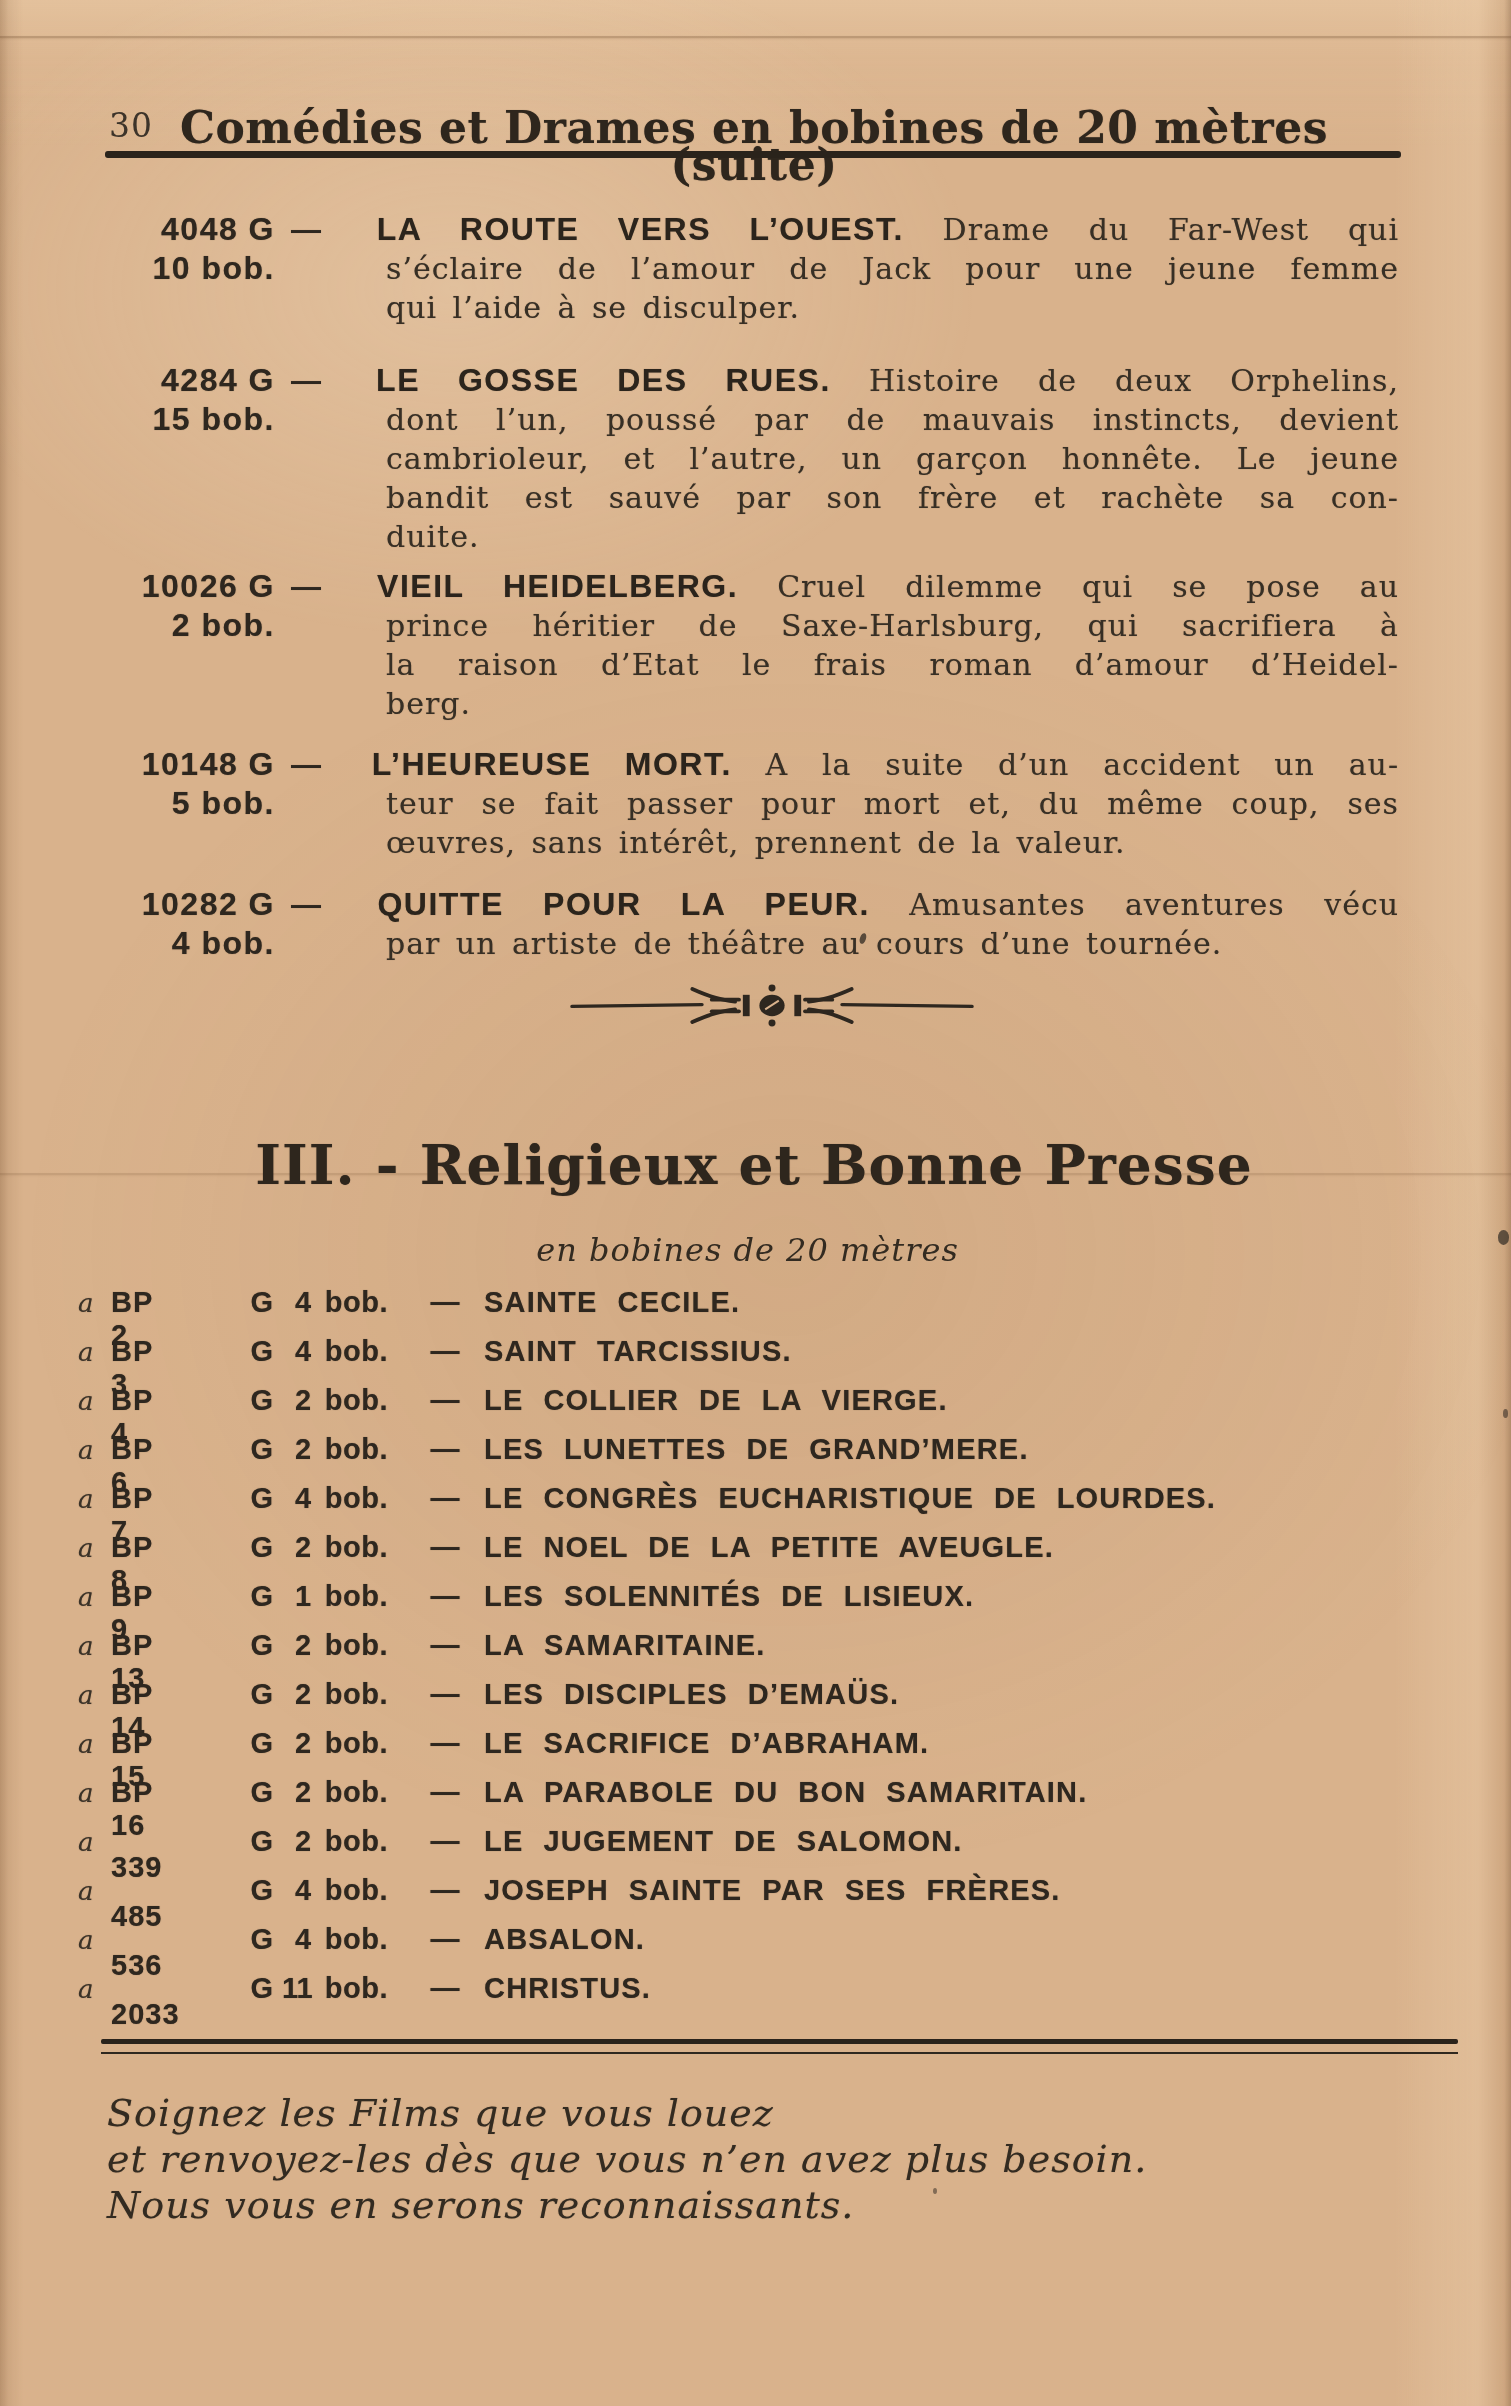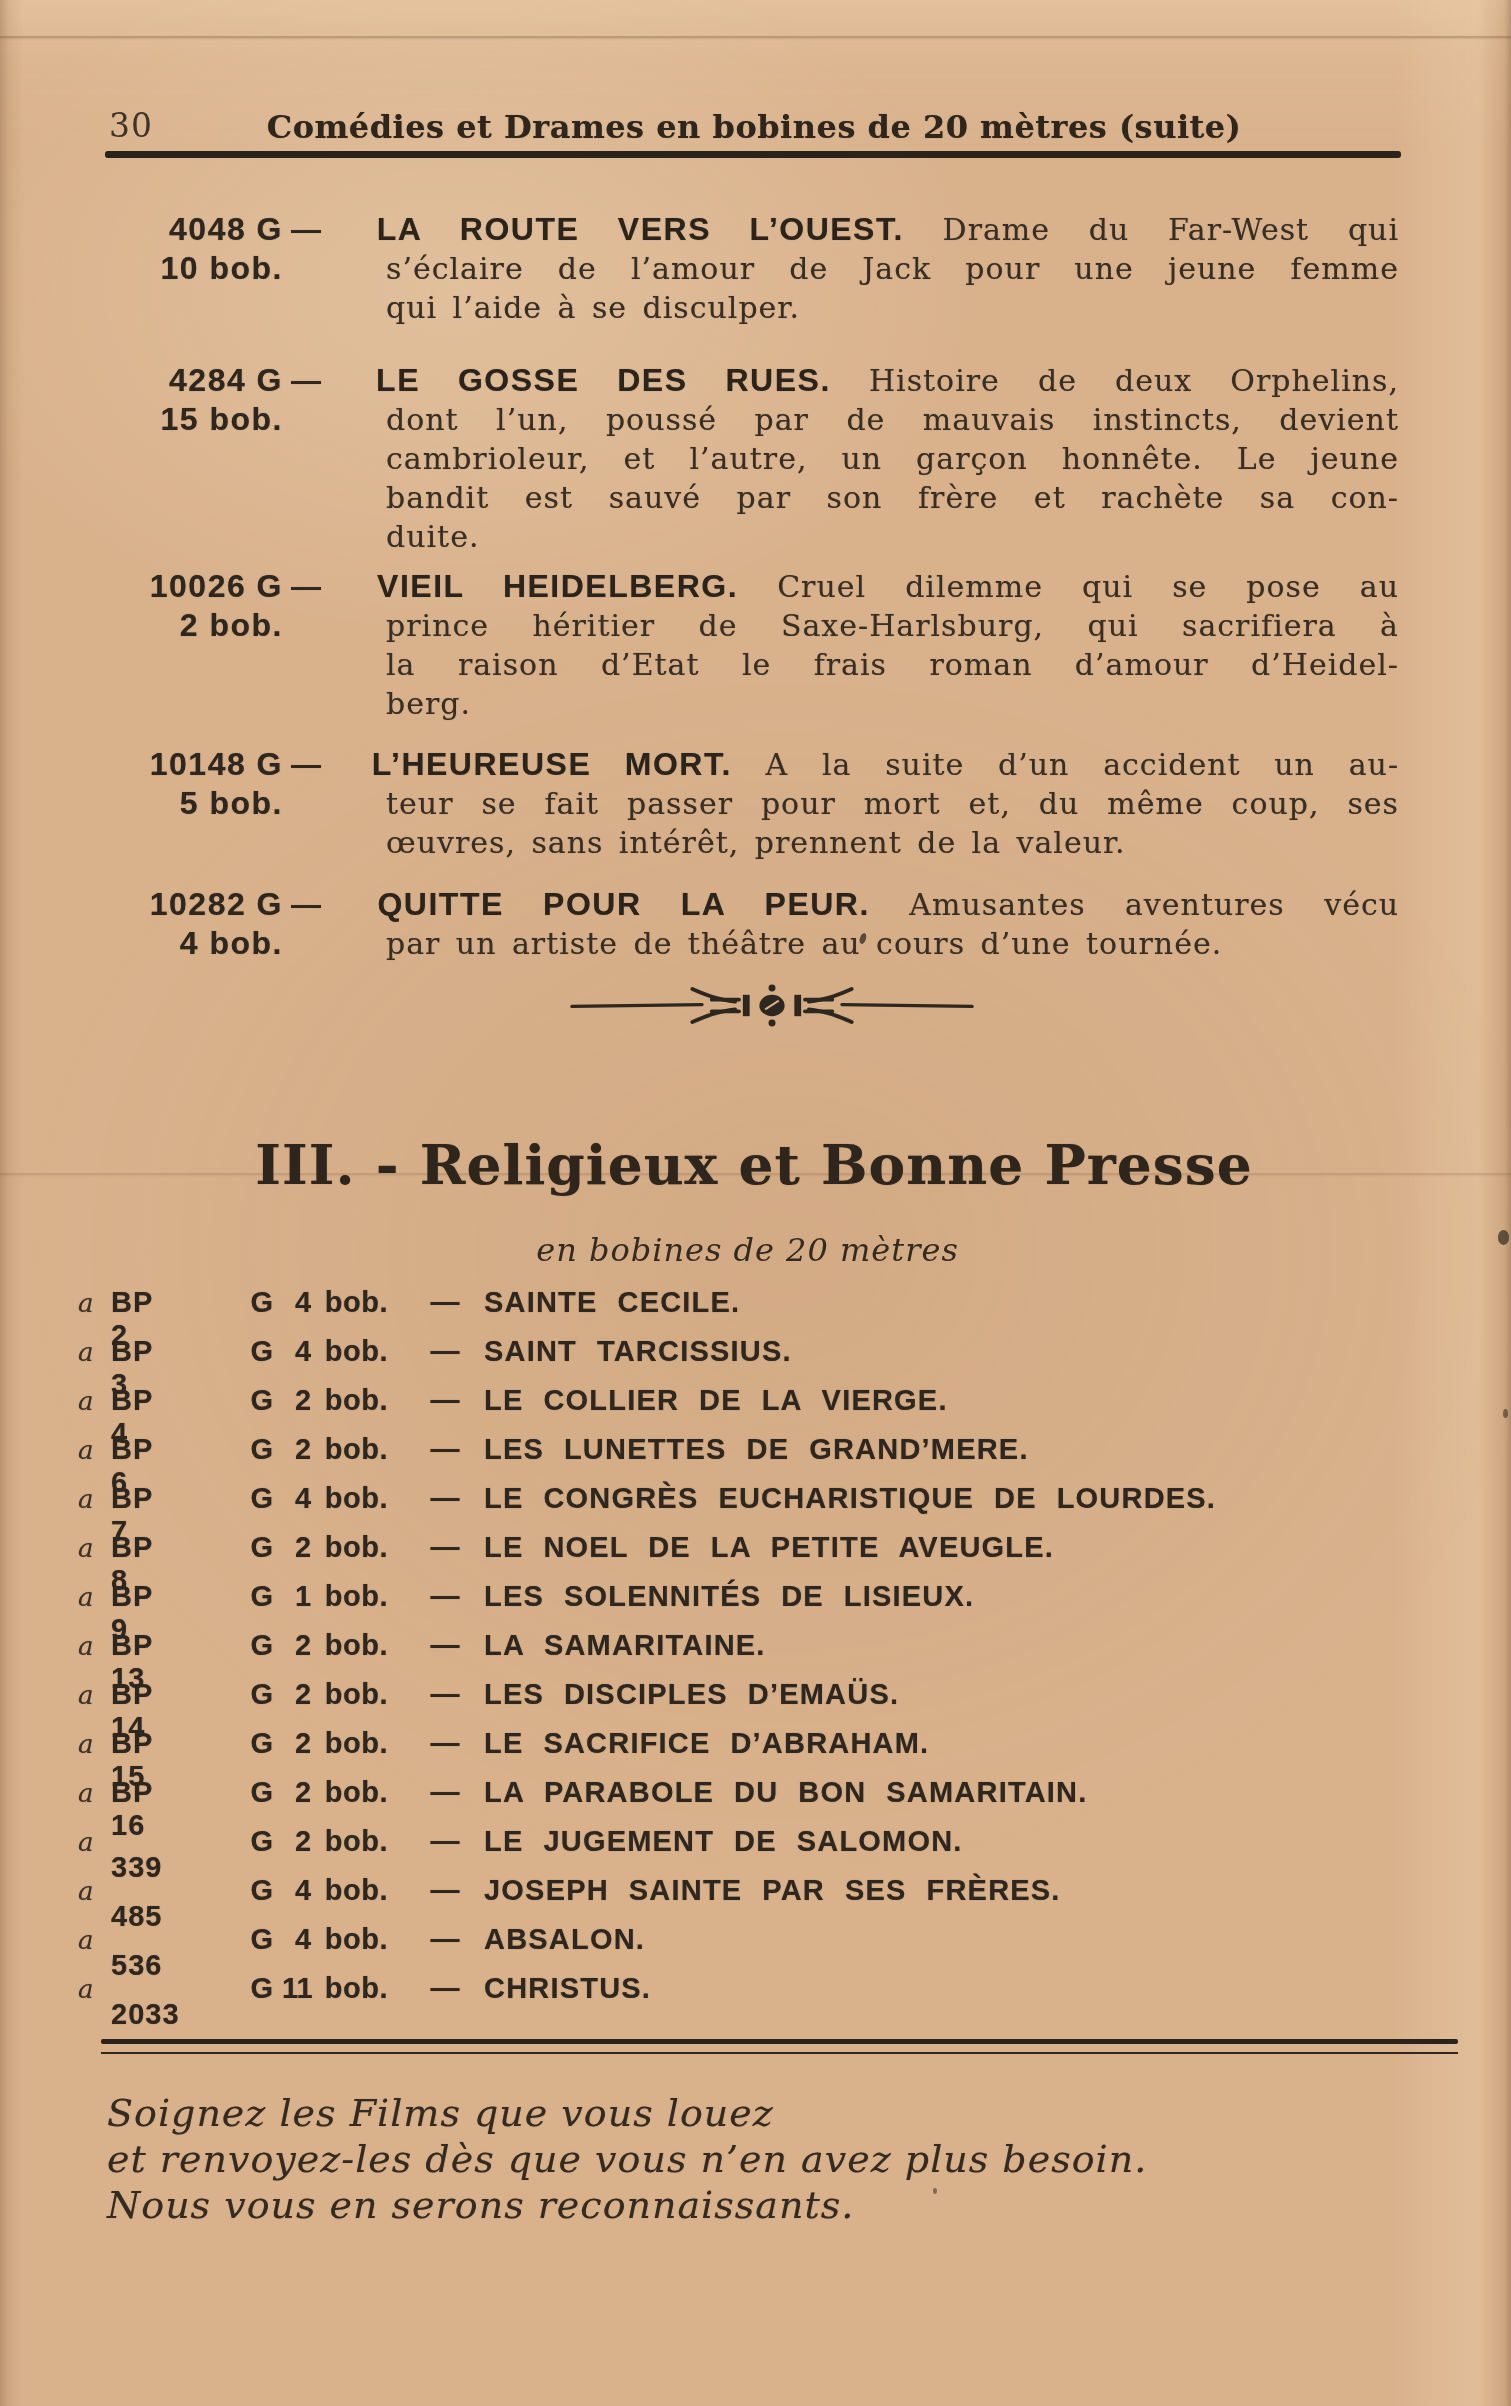--- a/index.html
+++ b/index.html
@@ -14,27 +14,27 @@
       linear-gradient(90deg, rgba(110,72,40,0.30) 0px, rgba(110,72,40,0.10) 8.7px, rgba(110,72,40,0) 23px),
       linear-gradient(270deg, rgba(95,60,32,0.32) 0px, rgba(140,95,55,0.14) 6.8px, rgba(236,206,170,0.38) 33px, rgba(236,206,170,0.24) 76px, rgba(236,206,170,0) 116px),
       linear-gradient(180deg, rgba(238,208,172,0.50) 0px, rgba(238,208,172,0.16) 58px, rgba(0,0,0,0) 146px);
   }
   .crease{position:absolute;left:0;width:100%;height:1.9px;background:rgba(110,75,45,0.30);box-shadow:0 1px 1.9px rgba(110,75,45,0.18);}
   .speck{position:absolute;background:#3a3128;border-radius:50%;}
 
   
   .page-number{position:absolute;left:109px;top:107px;font-size:33px;line-height:37px;letter-spacing:1px;color:#3d342a;}
   .page-header{position:absolute;left:107px;top:109px;width:1294px;text-align:center;
-    font-weight:bold;font-size:32px;line-height:37px;letter-spacing:0.5px;color:#2e261d;
+    font-weight:bold;font-size:44px;line-height:37px;letter-spacing:0.5px;color:#2e261d;
     text-shadow:0 0 1px rgba(60,45,30,0.45);}
   .header-rule{position:absolute;left:105px;top:151px;width:1296px;height:6.8px;background:#2a231b;border-radius:2.9px;}
 
   
   .entry{position:absolute;left:0;width:1512px;}
-  .ecol{position:absolute;left:8px;top:0;width:275px;text-align:right;
+  .ecol{position:absolute;left:0;top:0;width:275px;text-align:right;
     font-family:"Liberation Sans", sans-serif;font-weight:bold;font-size:32px;line-height:39px;
     letter-spacing:1.5px;color:#2e271f;text-shadow:0 0 1px rgba(55,42,28,0.5);}
   .etext{position:absolute;left:386px;top:0;width:1013px;
     font-size:30px;line-height:39px;letter-spacing:1px;word-spacing:4.9px;color:#372f25;
     text-shadow:0 0 1px rgba(60,45,30,0.4);}
   .eline{text-align:justify;text-align-last:justify;}
   .eline.last{text-align-last:left;}
   .eline.first{text-indent:-95px;}
   .edash{font-family:"Liberation Sans", sans-serif;font-weight:bold;color:#2e271f;}
   .etitle{font-family:"Liberation Sans", sans-serif;font-weight:bold;font-size:32px;

